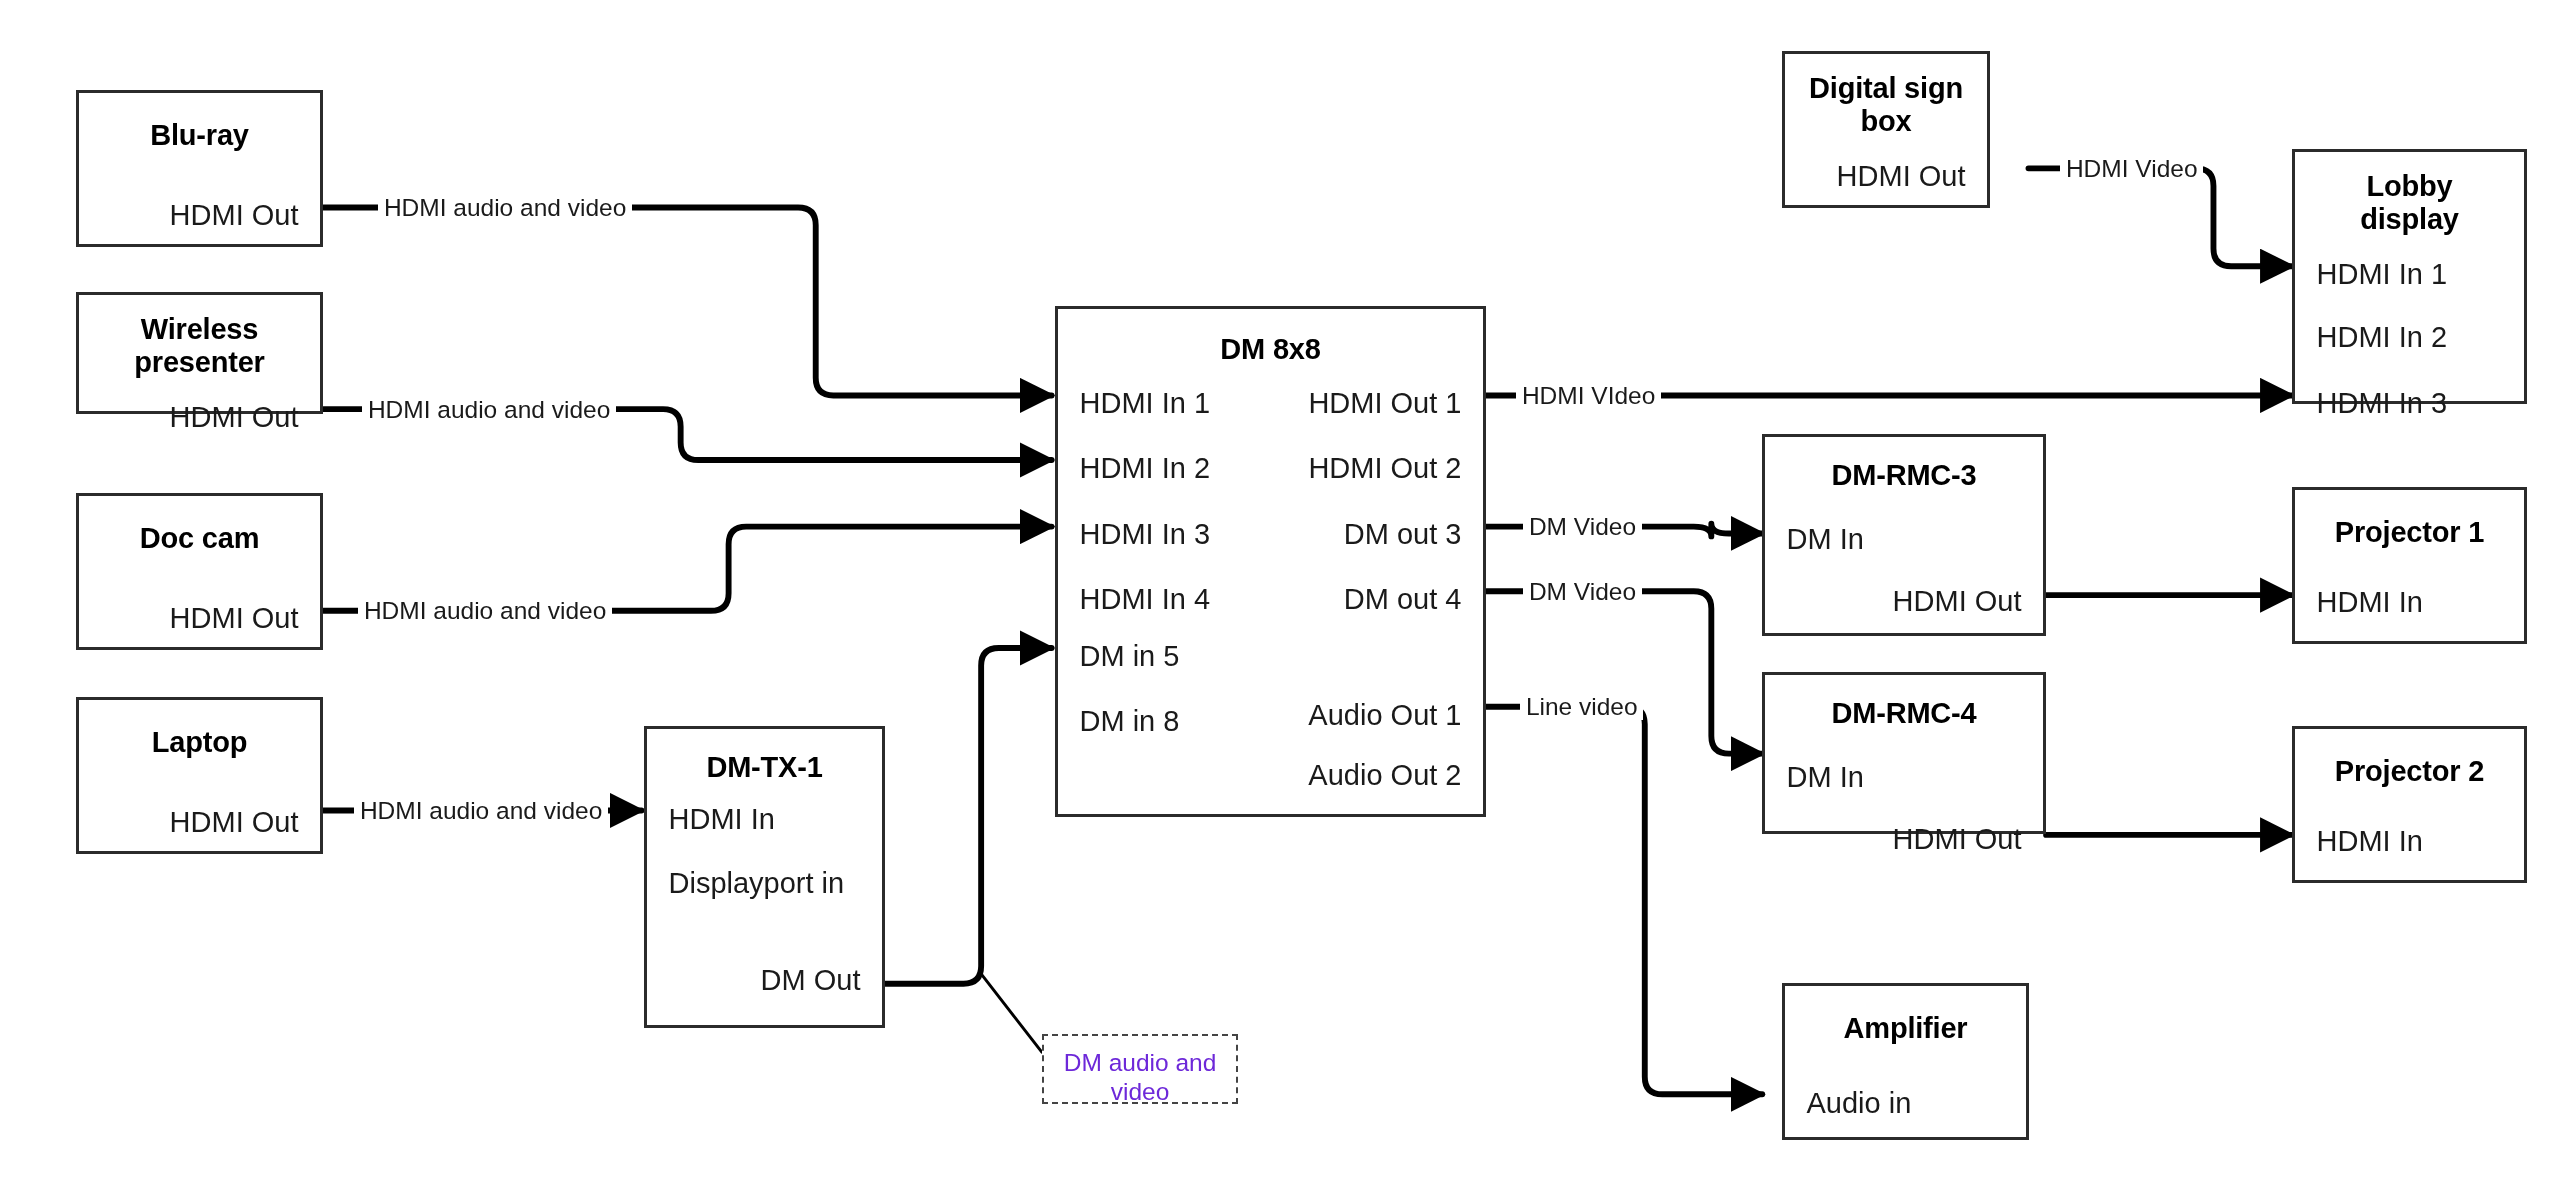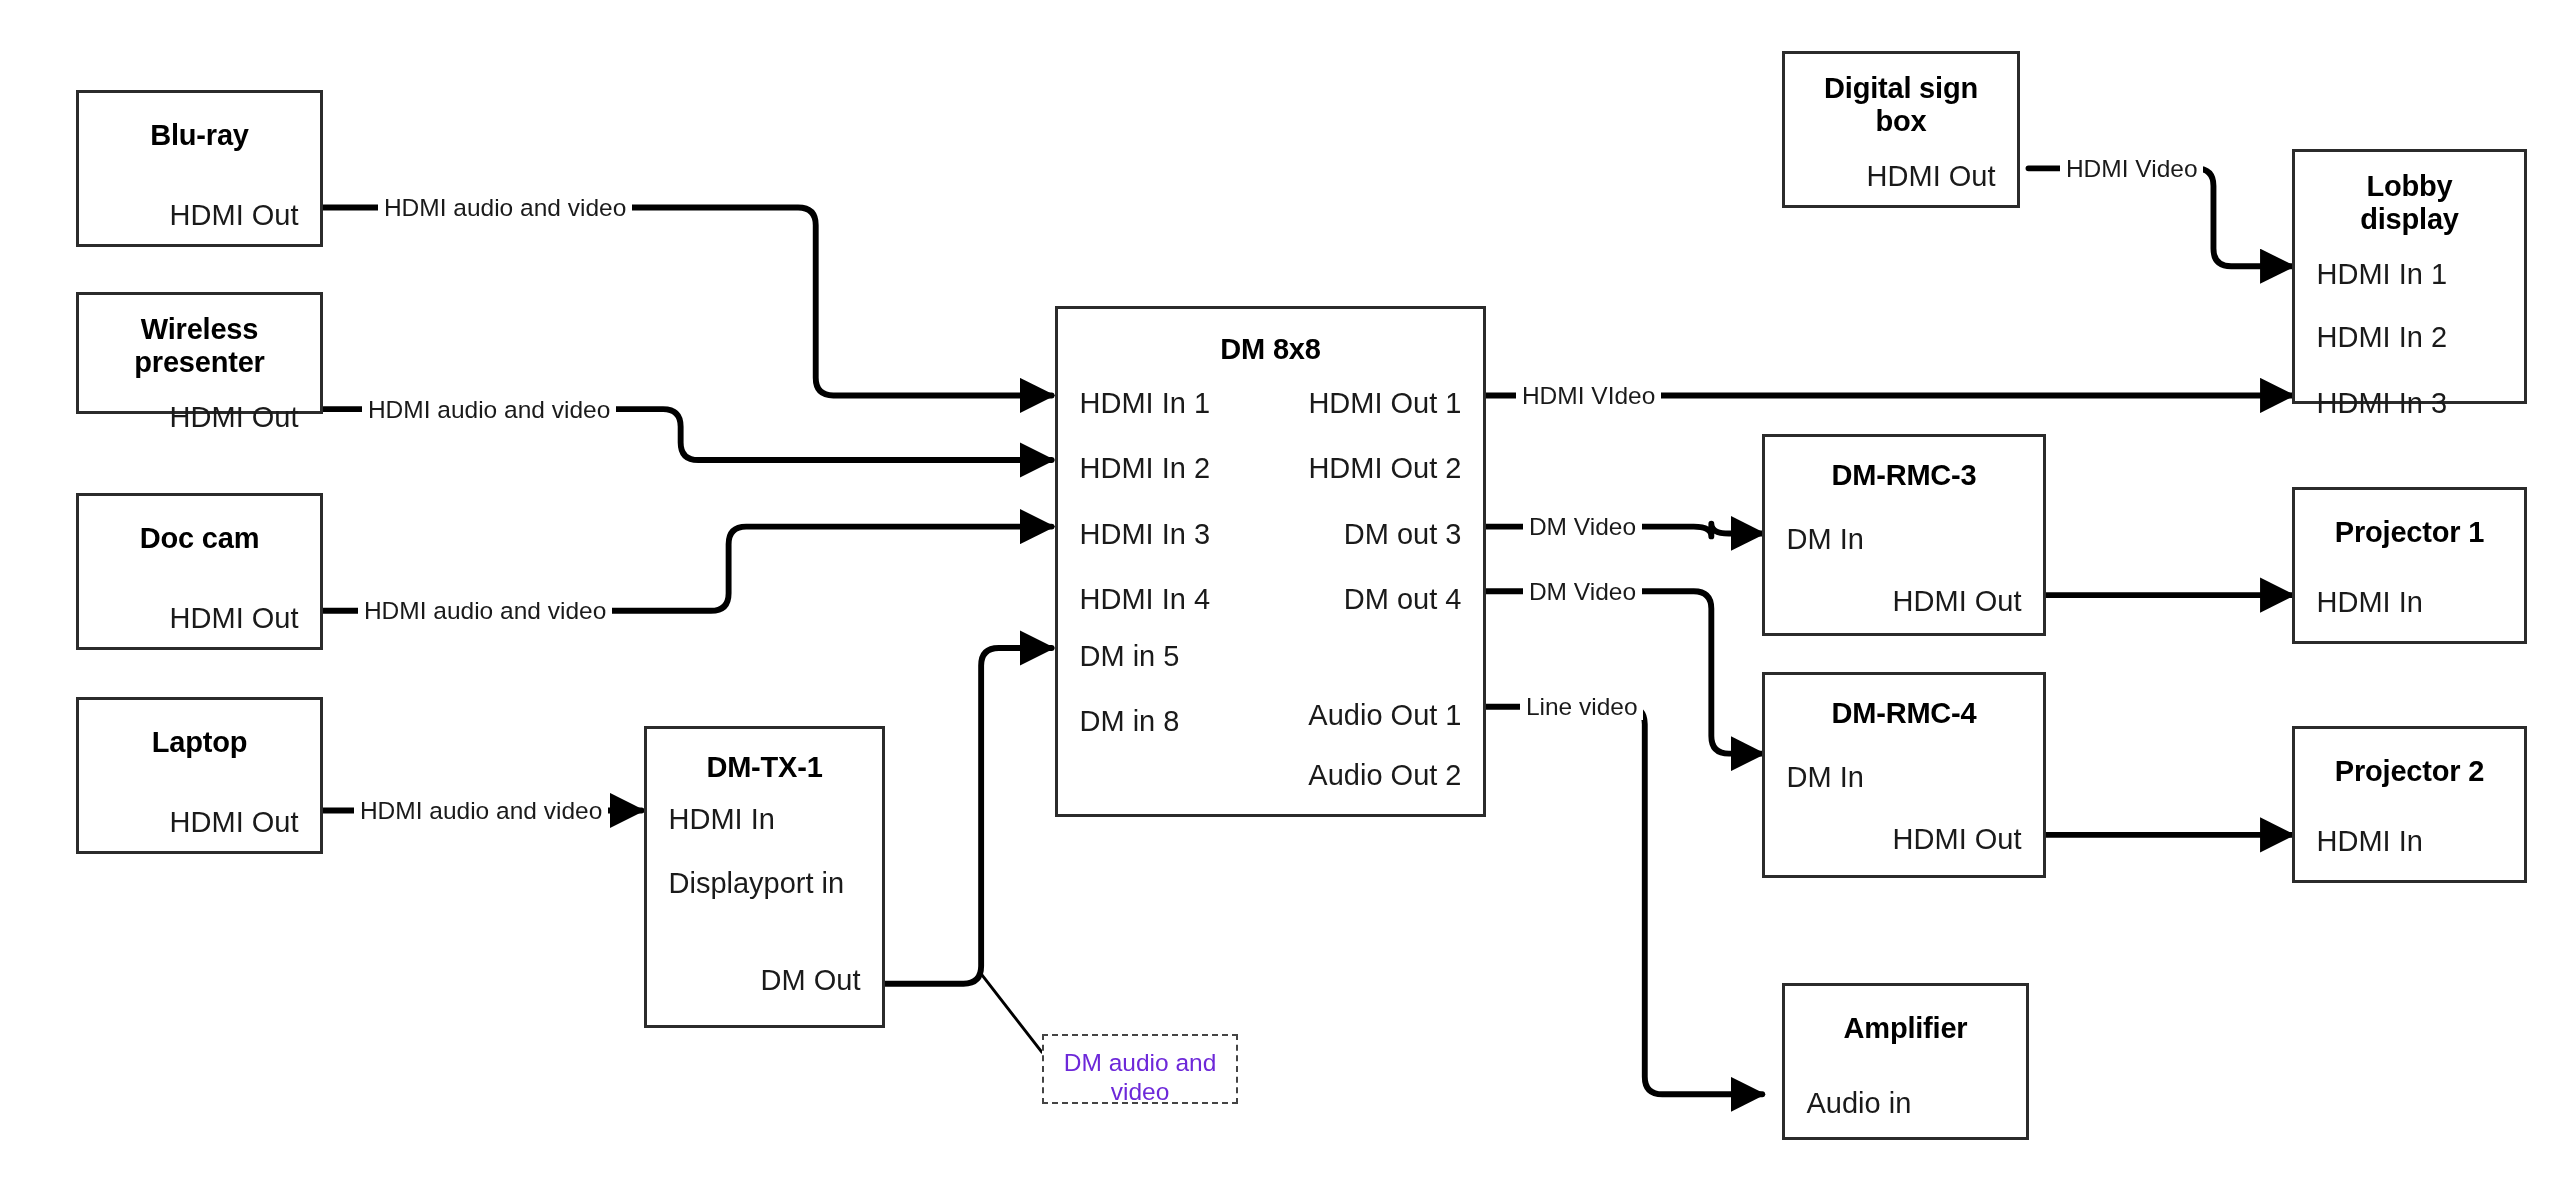--- a/index.html
+++ b/index.html
@@ -152,41 +152,41 @@
     <div class="port left" style="top:398px;">DM in 8</div>
 
     <div class="port right" style="top:80px;margin-left:42px;">HDMI Out 1</div>
     <div class="port right" style="top:145px;">HDMI Out 2</div>
     <div class="port right" style="top:211px;">DM out 3</div>
     <div class="port right" style="top:276px;">DM out 4</div>
     <div class="port right" style="top:392px;">Audio Out 1</div>
     <div class="port right" style="top:452px;">Audio Out 2</div>
   </div>
 
-  <div class="node" style="left:1782px; top:51px; width:238px; height:157px;">
+  <div class="node" style="left:1782px; top:51px; width:208px; height:157px;">
     <div class="node-title" style="top:17.6px; white-space:pre-line;">Digital sign
 box</div>
     <div class="port right" style="top:108px;">HDMI Out</div>
   </div>
 
   <div class="node" style="left:2292px; top:149px; width:235px; height:255px;">
     <div class="node-title" style="top:17.6px; white-space:pre-line;">Lobby
 display</div>
     <div class="port left" style="top:108px;">HDMI In 1</div>
     <div class="port left" style="top:171px;">HDMI In 2</div>
     <div class="port left" style="top:237px;">HDMI In 3</div>
   </div>
 
   <div class="node" style="left:1762px; top:434px; width:284px; height:202px;">
     <div class="node-title" style="top:21.5px;">DM-RMC-3</div>
     <div class="port left" style="top:88px;">DM In</div>
     <div class="port right" style="top:150px;">HDMI Out</div>
   </div>
 
-  <div class="node" style="left:1762px; top:672px; width:284px; height:206px;">
+  <div class="node" style="left:1762px; top:672px; width:284px; height:162px;">
     <div class="node-title" style="top:21.5px;">DM-RMC-4</div>
     <div class="port left" style="top:88px;">DM In</div>
     <div class="port right" style="top:150px;">HDMI Out</div>
   </div>
 
   <div class="node" style="left:2292px; top:487px; width:235px; height:157px;">
     <div class="node-title" style="top:25.5px;">Projector 1</div>
     <div class="port left" style="top:98px;">HDMI In</div>
   </div>
 

